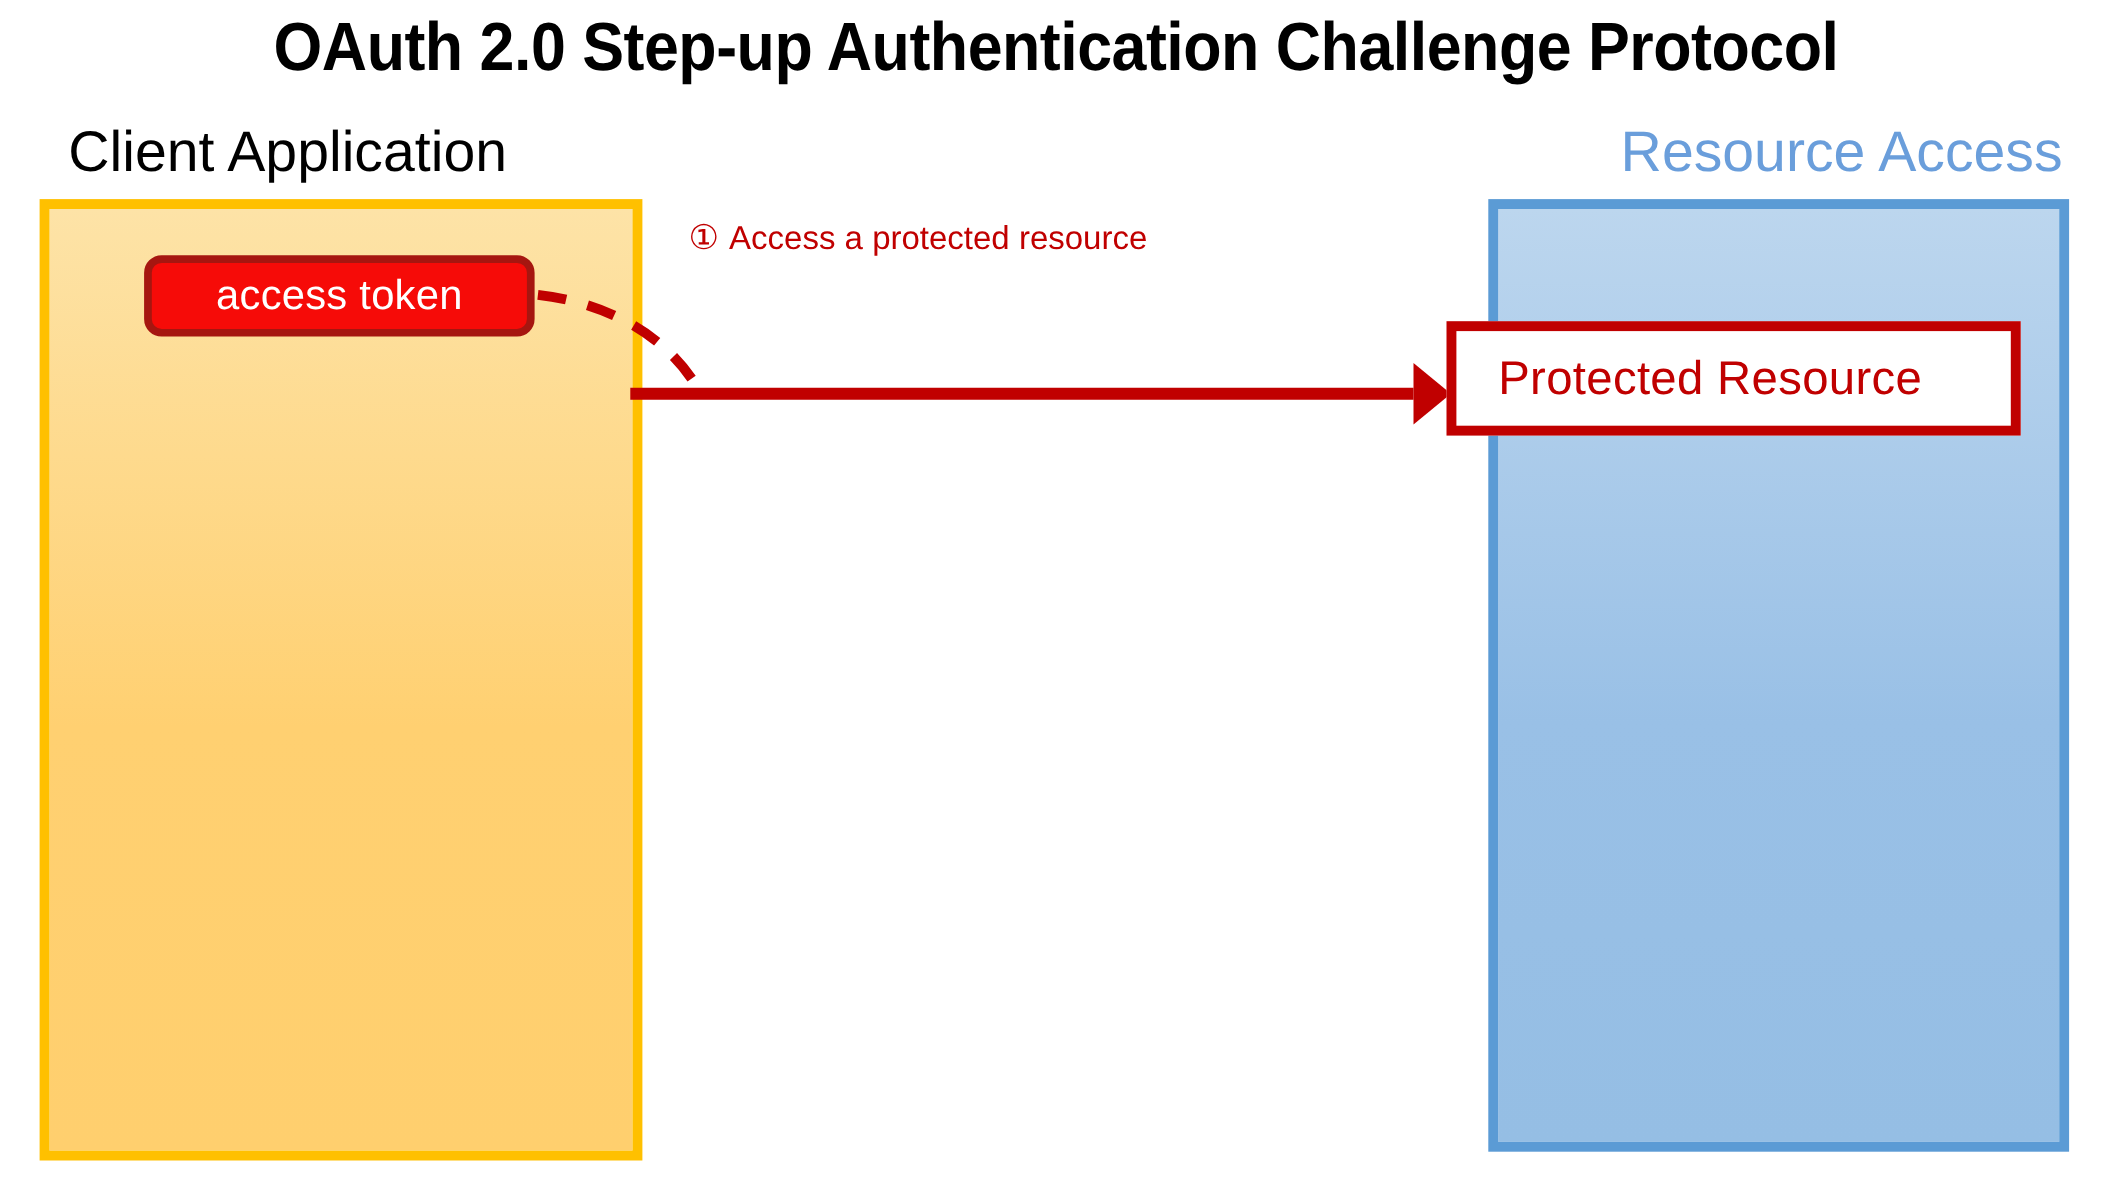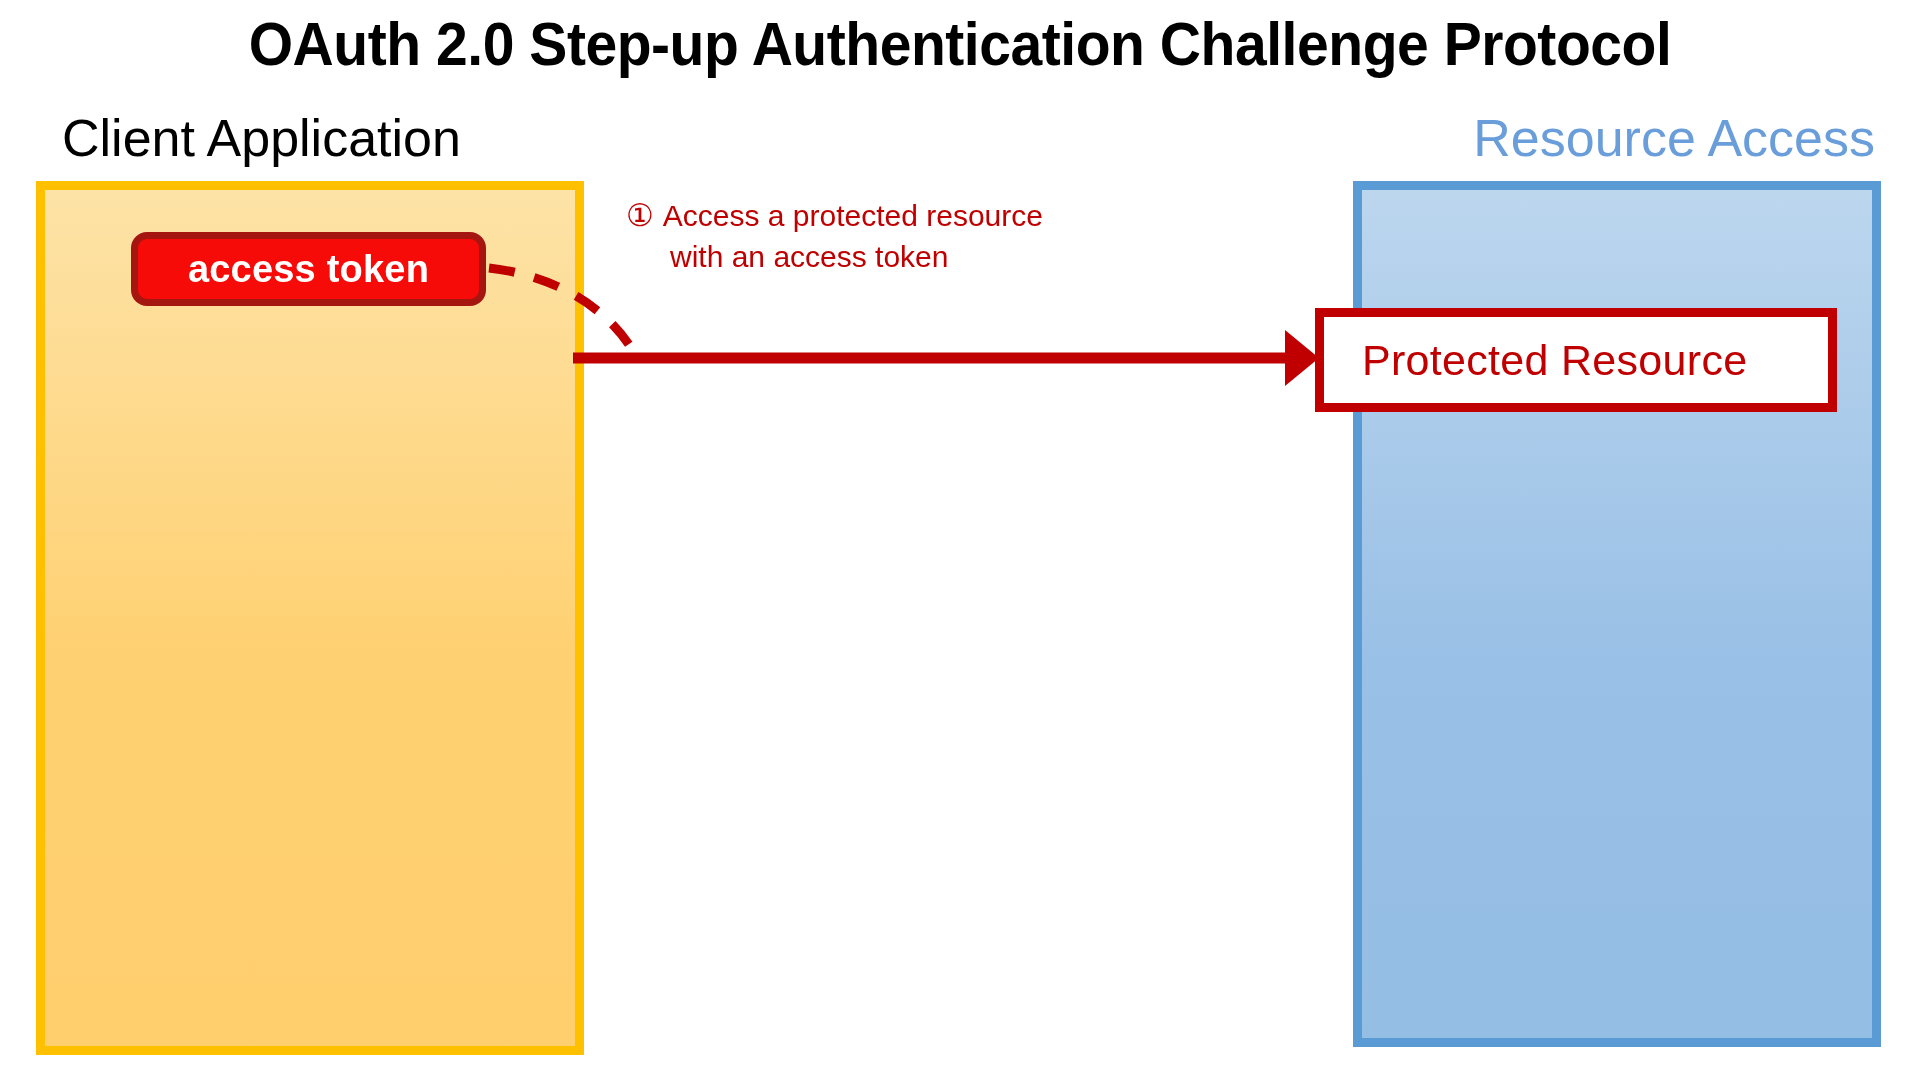--- a/index.html
+++ b/index.html
@@ -82,21 +82,21 @@
     height: 74px;
     box-sizing: border-box;
     background: #f60b08;
     border: 7px solid #a61610;
     border-radius: 16px;
     display: flex;
     align-items: center;
     justify-content: center;
     color: #ffffff;
     font-size: 38px;
-    font-weight: bold;
+    font-weight: normal;
     letter-spacing: 0.2px;
   }
 
   
   .step-note {
     position: absolute;
     left: 592px;
     top: 196px;
     color: #c00000;
     font-size: 30px;
@@ -110,21 +110,21 @@
   }
   .step-note .line2 {
     display: block;
     padding-left: 44px;
   }
 
   
   .protected-resource {
     position: absolute;
     left: 1315px;
-    top: 308px;
+    top: 292px;
     width: 522px;
     height: 104px;
     box-sizing: border-box;
     background: #ffffff;
     border: 9px solid #c00000;
     display: flex;
     align-items: center;
     padding-left: 38px;
     color: #c00000;
     font-size: 43px;
@@ -160,16 +160,15 @@
 
   <path d="M 489 268 C 560 276, 613 312, 637 358" fill="none" stroke="#c00000" stroke-width="9" stroke-dasharray="26 20" stroke-linecap="butt"></path>
 
   <line x1="573" y1="358" x2="1285" y2="358" stroke="#c00000" stroke-width="11" stroke-linecap="butt"></line>
 
   <polygon points="1285,330 1319,358 1285,386" fill="#c00000"></polygon>
 </svg>
 
 <div class="step-note">
   <span class="step-num">①</span><span>Access a protected resource</span>
-  <span class="line2">with an access token</span>
 </div>
 
 <div class="protected-resource">Protected Resource</div>
 
 </body></html>

